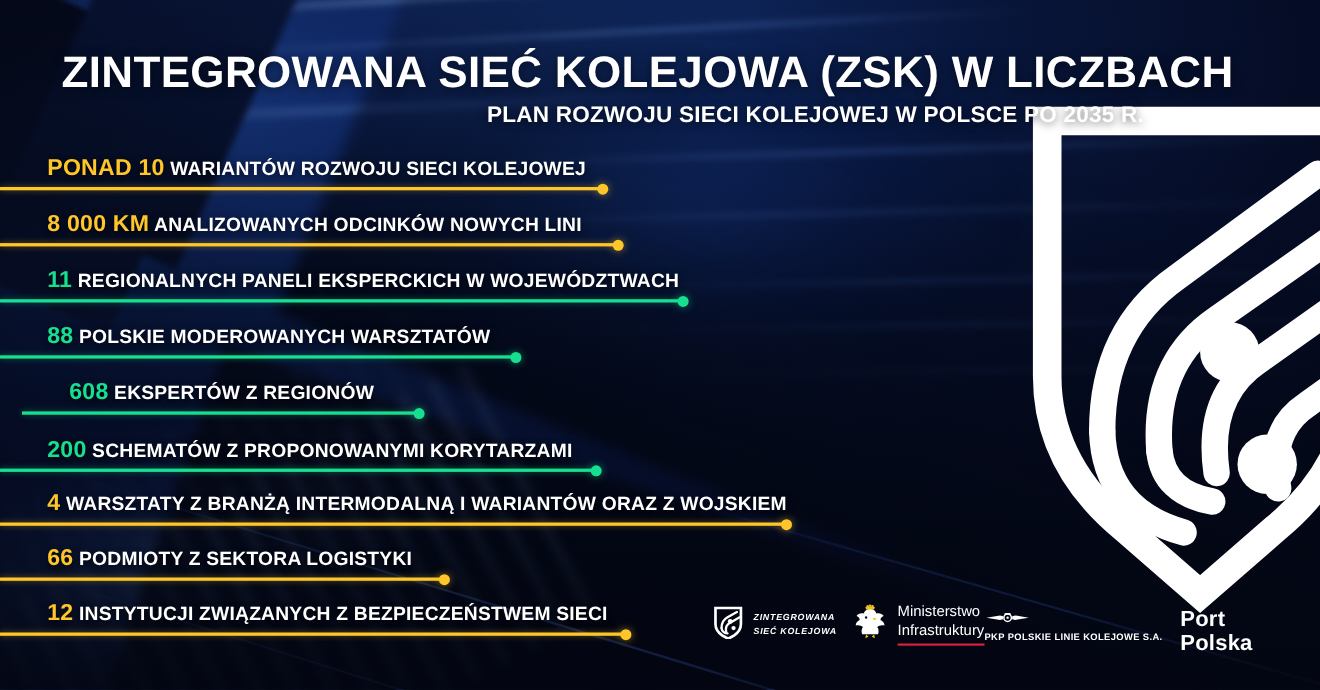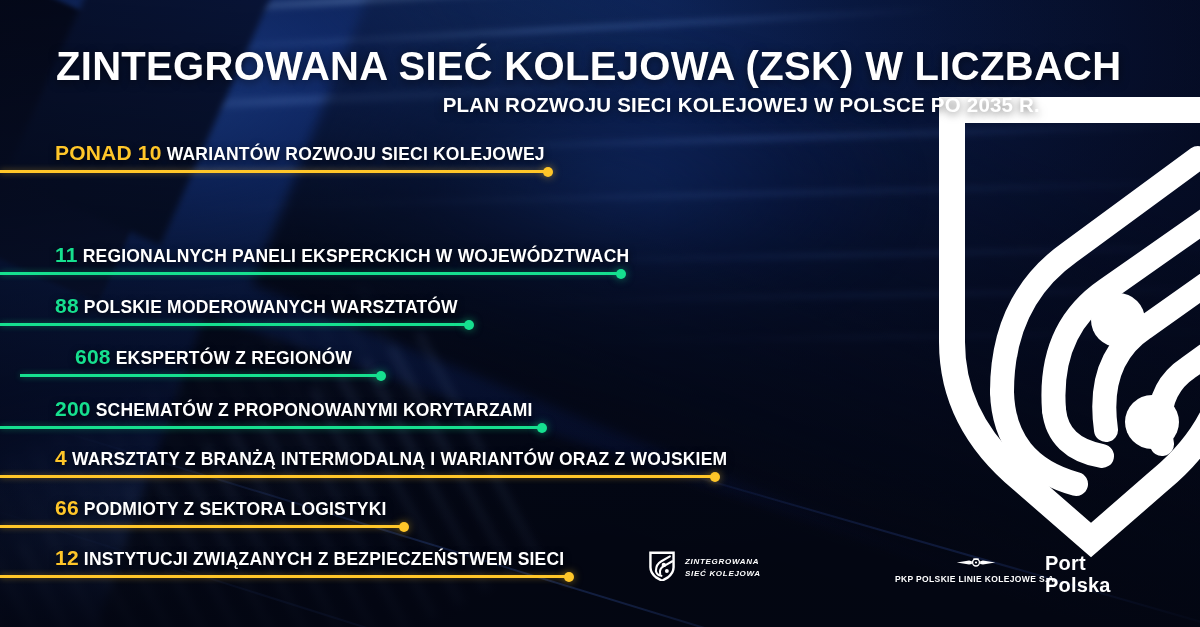--- a/index.html
+++ b/index.html
@@ -34,21 +34,21 @@
     text-align:right;
     font-size:20.5px; font-weight:bold; color:#ffffff;
     letter-spacing:0.2px; white-space:nowrap;
     text-shadow:0 2px 8px rgba(0,0,0,.55);
   }
 
   
   #rows { position:absolute; left:0; top:0; width:1200px; height:627px; }
   .row { position:absolute; left:0; width:1200px; height:34px; }
   .row-text {
-    position:absolute; left:55px; bottom:8px;
+    position:absolute; left:43px; bottom:8px;
     white-space:nowrap; font-size:17.5px; font-weight:bold;
     letter-spacing:0.2px;
     text-shadow:0 2px 7px rgba(0,0,0,.7);
     text-align:right;
   }
   .row-value { font-size:21px; font-weight:bold; }
   .row-label { color:#ffffff; }
   .row-bar {
     position:absolute; left:0; bottom:0; height:3px;
   }
@@ -73,26 +73,26 @@
   #logo-zsk .logo-txt {
     font-size:8px; font-weight:bold; line-height:1.45; letter-spacing:0.7px;font-style:italic;
   }
 
   #logo-mi { left:775px; top:8px; gap:9px; }
   #logo-mi .mi-text { font-size:13.5px; line-height:1.25; color:#fff; }
   #logo-mi .mi-rule {
     margin-top:3px; width:100%; height:2.5px; background:#d4213d;
   }
 
-  #logo-plk { left:895px; top:14px; flex-direction:column; align-items:center; gap:2px; }
+  #logo-plk { left:895px; top:14px; flex-direction:column; align-items:flex-start; gap:2px; }
   #logo-plk .logo-txt {
     font-size:8.5px; font-weight:bold; letter-spacing:0.35px;
   }
 
-  #logo-port { left:1045px; top:12px;justify-content:flex-end; }
+  #logo-port { left:1073px; top:12px;justify-content:flex-end; }
   #logo-port .logo-txt {
     font-size:20px; font-weight:bold; line-height:1.12; letter-spacing:0.2px;
   }
 </style>
 </head>
 <body>
 
 <div id="bg">
   <div class="bg-base"></div>
 
@@ -151,20 +151,25 @@
   <div id="title">ZINTEGROWANA SIEĆ KOLEJOWA (ZSK) W LICZBACH</div>
   <div id="subtitle">PLAN ROZWOJU SIECI KOLEJOWEJ W POLSCE PO 2035 R.</div>
 </div>
 
 <div id="rows">
     <div class="row" style="top: 139px;">
       <div class="row-bar" style="width: 548px; background: rgb(255, 198, 41); box-shadow: rgba(255, 198, 41, 0.4) 0px 0px 6px;"></div>
       <div class="row-dot" style="left: 543px; background: rgb(255, 198, 41); box-shadow: rgba(255, 198, 41, 0.533) 0px 0px 8px;"></div>
       <div class="row-text"><span class="row-value" style="color: rgb(255, 198, 41);">PONAD 10</span><span class="row-label"> WARIANTÓW ROZWOJU SIECI KOLEJOWEJ</span></div>
     </div>
+    <div class="row" style="top: 190px;">
+      <div class="row-bar" style="width: 562px; background: rgb(255, 198, 41); box-shadow: rgba(255, 198, 41, 0.4) 0px 0px 6px;"></div>
+      <div class="row-dot" style="left: 557px; background: rgb(255, 198, 41); box-shadow: rgba(255, 198, 41, 0.533) 0px 0px 8px;"></div>
+      <div class="row-text"><span class="row-value" style="color: rgb(255, 198, 41);">8 000 KM</span><span class="row-label"> ANALIZOWANYCH ODCINKÓW NOWYCH LINI</span></div>
+    </div>
     <div class="row" style="top: 241px;">
       <div class="row-bar" style="width: 621px; background: rgb(22, 224, 143); box-shadow: rgba(22, 224, 143, 0.4) 0px 0px 6px;"></div>
       <div class="row-dot" style="left: 616px; background: rgb(22, 224, 143); box-shadow: rgba(22, 224, 143, 0.533) 0px 0px 8px;"></div>
       <div class="row-text"><span class="row-value" style="color: rgb(22, 224, 143);">11</span><span class="row-label"> REGIONALNYCH PANELI EKSPERCKICH W WOJEWÓDZTWACH</span></div>
     </div>
     <div class="row" style="top: 292px;">
       <div class="row-bar" style="width: 469px; background: rgb(22, 224, 143); box-shadow: rgba(22, 224, 143, 0.4) 0px 0px 6px;"></div>
       <div class="row-dot" style="left: 464px; background: rgb(22, 224, 143); box-shadow: rgba(22, 224, 143, 0.533) 0px 0px 8px;"></div>
       <div class="row-text"><span class="row-value" style="color: rgb(22, 224, 143);">88</span><span class="row-label"> POLSKIE MODEROWANYCH WARSZTATÓW</span></div>
     </div>
@@ -209,20 +214,41 @@
         <circle cx="26" cy="24" r="3.6" fill="#ffffff"></circle>
         <circle cx="31" cy="34" r="3.2" fill="#ffffff"></circle>
       </svg>
     </span>
     <span class="logo-txt">
       <span>ZINTEGROWANA</span><br>
       <span>SIEĆ KOLEJOWA</span>
     </span>
   </div>
 
+  <div class="logo" id="logo-mi">
+    <span>
+      <svg viewBox="0 0 44 46" width="32" height="34" aria-hidden="true">
+
+        <path d="M22 7 C18 7 15 10 14 13 C11 12 7 13 5 16 C8 17 9 19 9 21 C6 22 4 25 4 28 C8 27 11 28 13 30 C11 33 11 36 12 39 L32 39 C33 36 33 33 31 30 C33 28 36 27 40 28 C40 25 38 22 35 21 C35 19 36 17 39 16 C37 13 33 12 30 13 C29 10 26 7 22 7 Z" fill="#ffffff"></path>
+        <path d="M16 5 L28 5 L27 8 L17 8 Z" fill="#f0c020"></path>
+        <circle cx="19" cy="4" r="1.6" fill="#f0c020"></circle>
+        <circle cx="22" cy="3.2" r="1.6" fill="#f0c020"></circle>
+        <circle cx="25" cy="4" r="1.6" fill="#f0c020"></circle>
+        <path d="M17 39 L16 44 L20 42 Z" fill="#f0c020"></path>
+        <path d="M27 39 L28 44 L24 42 Z" fill="#f0c020"></path>
+        <circle cx="17" cy="18" r="1.5" fill="#0a1020"></circle>
+        <path d="M26 18 L31 20 L26 21 Z" fill="#f0c020"></path>
+      </svg>
+    </span>
+    <span>
+      <div class="mi-text">Ministerstwo</div>
+      <div class="mi-text">Infrastruktury</div>
+      <div class="mi-rule"></div>
+    </span>
+  </div>
 
   <div class="logo" id="logo-plk">
     <span>
       <svg viewBox="0 0 60 16" width="42" height="11" aria-hidden="true">
         <path d="M2 8 L20 5 L24 6 L24 10 L20 11 Z" fill="#ffffff"></path>
         <path d="M58 8 L40 5 L36 6 L36 10 L40 11 Z" fill="#ffffff"></path>
         <circle cx="30" cy="8" r="5" fill="none" stroke="#ffffff" stroke-width="2"></circle>
         <circle cx="30" cy="8" r="1.6" fill="#ffffff"></circle>
         <rect x="26" y="2" width="8" height="2" fill="#ffffff"></rect>
       </svg>

